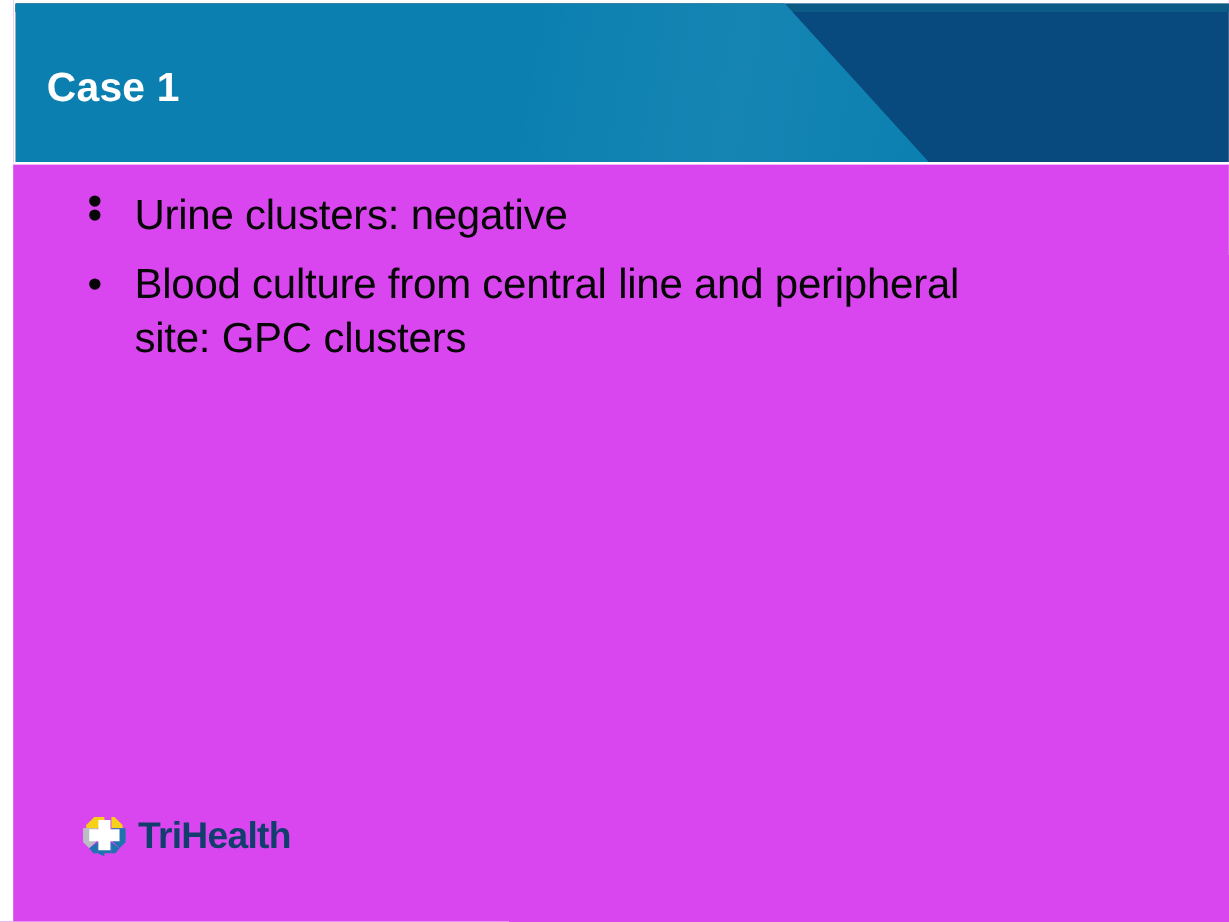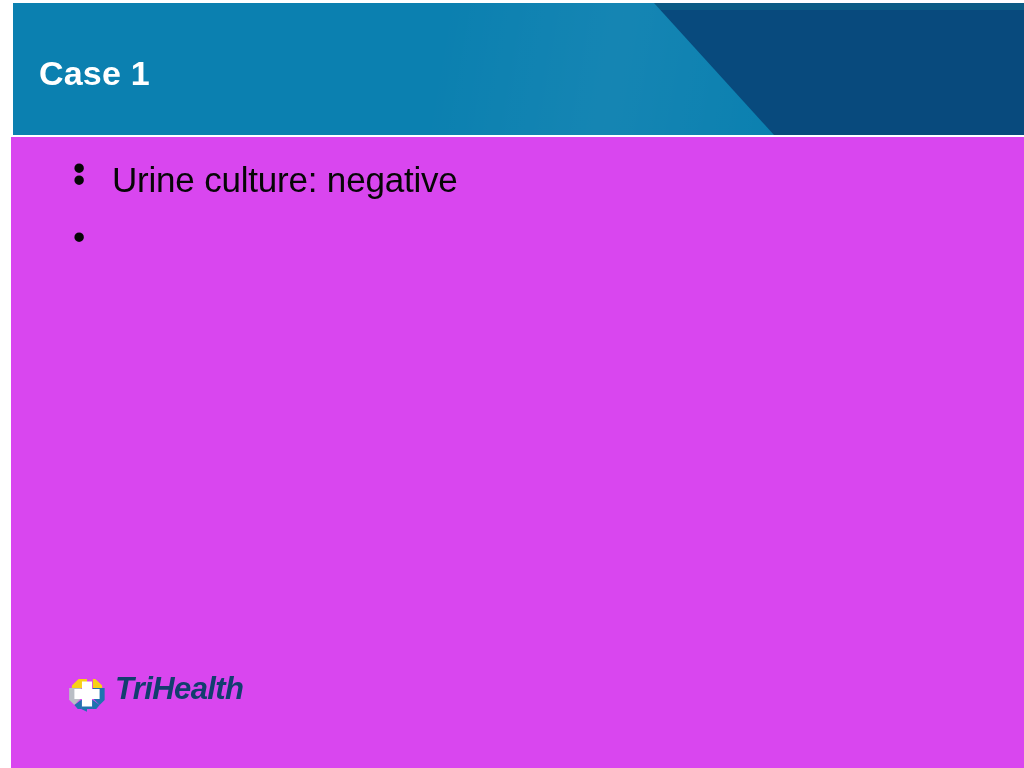--- a/index.html
+++ b/index.html
@@ -145,21 +145,21 @@
     max-width: 700px;
   }
 
   
   #footer-logo {
     position: absolute;
     left: 55px;
     top: 673px;
     height: 46px;
     display: flex;
-    font-style: italic;
+    align-items: center;
   }
   .logo-mark {
     width: 42px;
     height: 42px;
     flex: 0 0 auto;
     display: block;
   }
   .logo-wordmark {
     margin-left: 7px;
     font-family: "Liberation Sans", sans-serif;
@@ -188,25 +188,26 @@
   <h1 id="slide-title">Case 1</h1>
 
   <ul id="bullet-list">
 
     <li class="bullet-item">
       <span class="bullet-marker">•</span>
     </li>
 
     <li class="bullet-item">
       <span class="bullet-marker">•</span>
-      <span class="bullet-text">Urine culture: negative</span>
+      <span class="bullet-text">Urine clusters: negative</span>
     </li>
 
     <li class="bullet-item">
       <span class="bullet-marker">•</span>
+      <span class="bullet-text">Blood culture from central line and peripheral site: GPC clusters</span>
     </li>
 
   </ul>
 
   <div id="footer-logo">
 
     <svg class="logo-mark" viewBox="0 0 100 100" aria-hidden="true">
 
       <polygon points="14,30 30,14 50,14 50,36 36,36 36,50 14,50" fill="#f7d117"></polygon>
       <polygon points="50,14 70,14 86,30 86,36 64,36 64,14" fill="#f7d117"></polygon>

